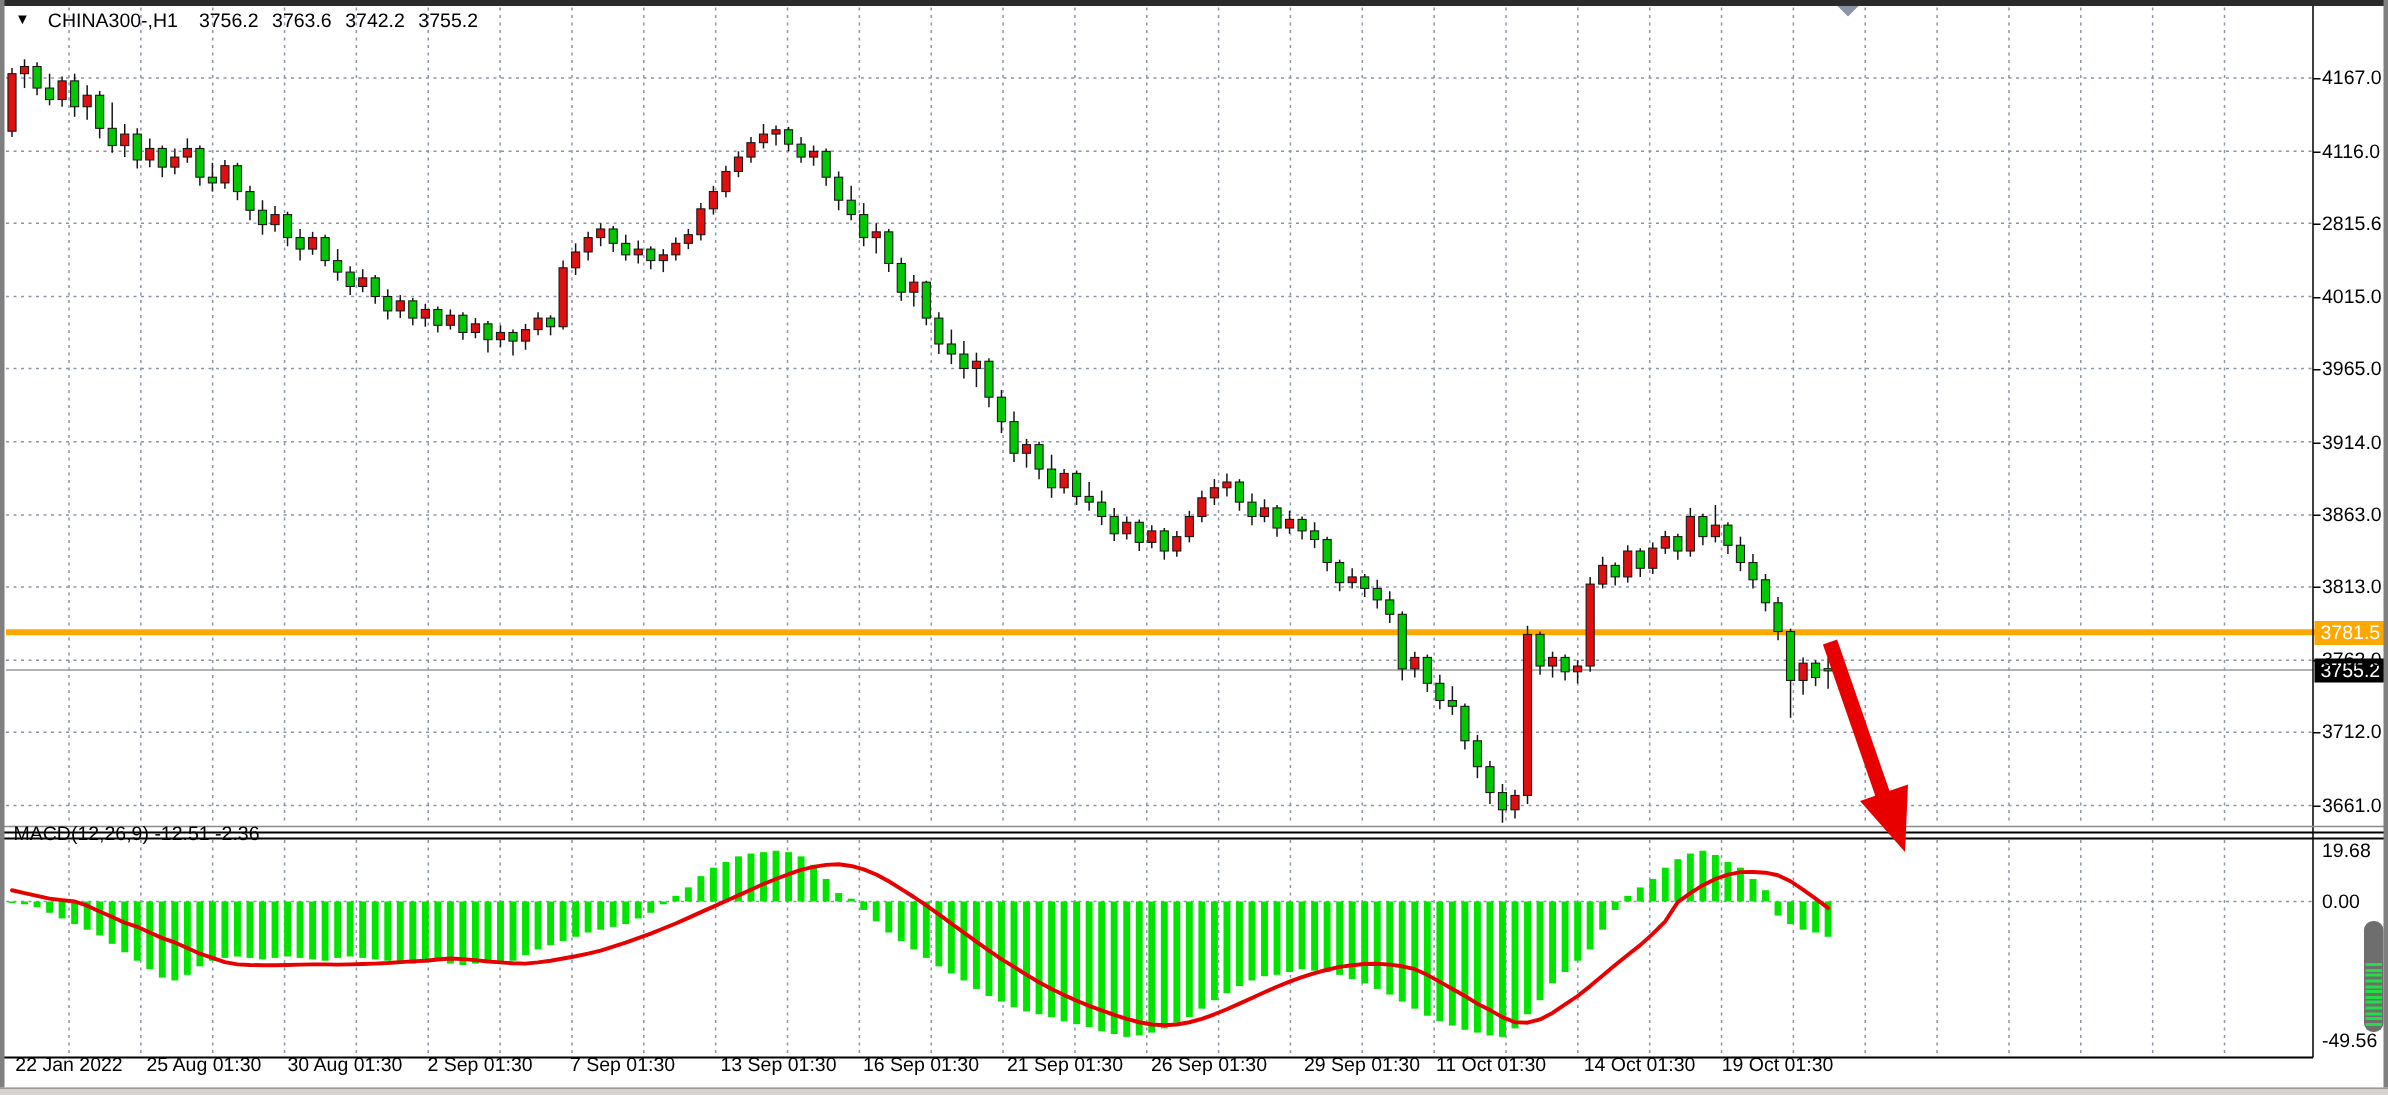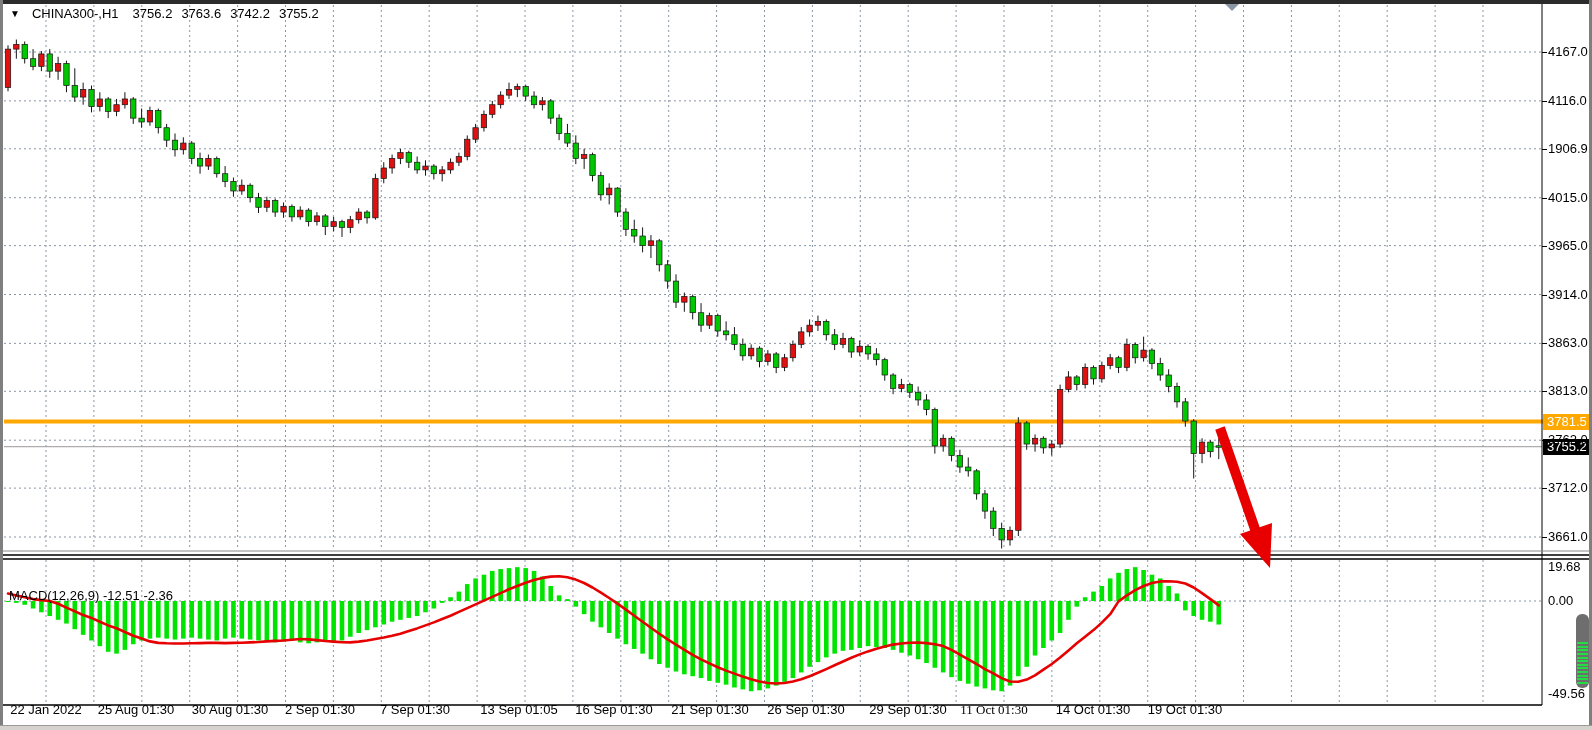--- a/index.html
+++ b/index.html
@@ -11,21 +11,21 @@
   .frame-top{position:absolute;left:0;top:0;width:100%;height:4px;background:#2b2b2b;}
   .frame-left{position:absolute;left:0;top:0;width:3px;height:100%;background:#7f7f7f;}
   .frame-right{position:absolute;right:0;top:0;width:3px;height:100%;background:#7f7f7f;}
   .frame-bottom{position:absolute;left:0;bottom:0;width:100%;height:5px;background:#d6d3ce;border-top:1px solid #9a9a9a;}
   #chart-svg{position:absolute;left:0;top:0;}
   .chart-header{
     position:absolute;left:10px;top:6px;font-size:13px;display:flex;gap:14px;align-items:center;white-space:nowrap;
   }
   .chart-header .collapse{font-size:10px;margin-right:-2px;}
   .chart-header .ohlc{display:flex;gap:9px;}
-  .macd-label{position:absolute;left:9px;top:588px;font-size:13px;white-space:nowrap;}
+  .macd-label{position:absolute;left:9px;top:548px;font-size:13px;white-space:nowrap;}
   .ptick{position:absolute;left:1548px;font-size:13px;line-height:16px;}
   .ptick-mark{position:absolute;left:1542px;width:5px;height:1px;background:#000;}
   .price-tag{
     position:absolute;left:1543px;width:68px;height:16px;font-size:13px;line-height:16px;
     color:#fff;padding-left:4px;
   }
   .date-label{position:absolute;top:702px;font-size:13px;transform:translateX(-50%);white-space:nowrap;}
   .scroll-indicator{
     position:absolute;left:1576px;top:614px;width:13px;height:74px;background:#6e6e6e;border-radius:6px;
     overflow:hidden;
@@ -580,21 +580,21 @@
   <div class="macd-label">MACD(12,26,9) -12.51 -2.36</div>
 
   <div class="price-tag" id="orange-tag" style="top: 413.502px; background: rgb(255, 168, 0);">3781.5</div>
   <div class="price-tag" id="current-tag" style="top: 438.71px; background: rgb(0, 0, 0);">3755.2</div>
 
   <div id="price-axis">
       <div class="ptick" style="top: 44px;">4167.0</div>
       <div class="ptick-mark" style="top: 52px;"></div>
       <div class="ptick" style="top: 92.8835px;">4116.0</div>
       <div class="ptick-mark" style="top: 100.883px;"></div>
-      <div class="ptick" style="top: 140.808px;">1906.9</div>
+      <div class="ptick" style="top: 140.808px;">2815.6</div>
       <div class="ptick-mark" style="top: 148.808px;"></div>
       <div class="ptick" style="top: 189.692px;">4015.0</div>
       <div class="ptick-mark" style="top: 197.692px;"></div>
       <div class="ptick" style="top: 237.617px;">3965.0</div>
       <div class="ptick-mark" style="top: 245.617px;"></div>
       <div class="ptick" style="top: 286.5px;">3914.0</div>
       <div class="ptick-mark" style="top: 294.5px;"></div>
       <div class="ptick" style="top: 335.384px;">3863.0</div>
       <div class="ptick-mark" style="top: 343.384px;"></div>
       <div class="ptick" style="top: 383.309px;">3813.0</div>
@@ -609,26 +609,26 @@
       <div class="ptick" style="top: 593px;">0.00</div>
       <div class="ptick" style="top: 686px; text-align: right;">-49.56</div>
     </div>
 
   <div id="time-axis">
       <div class="date-label" style="left: 46px;">22 Jan 2022</div>
       <div class="date-label" style="left: 136px;">25 Aug 01:30</div>
       <div class="date-label" style="left: 230px;">30 Aug 01:30</div>
       <div class="date-label" style="left: 320px;">2 Sep 01:30</div>
       <div class="date-label" style="left: 415px;">7 Sep 01:30</div>
-      <div class="date-label" style="left: 519px;">13 Sep 01:05</div>
+      <div class="date-label" style="left: 519px;">13 Sep 01:30</div>
       <div class="date-label" style="left: 614px;">16 Sep 01:30</div>
       <div class="date-label" style="left: 710px;">21 Sep 01:30</div>
       <div class="date-label" style="left: 806px;">26 Sep 01:30</div>
       <div class="date-label" style="left: 908px;">29 Sep 01:30</div>
-      <div class="date-label" style="left: 994px; font-family: Liberation Serif, serif;">11 Oct 01:30</div>
+      <div class="date-label" style="left: 994px;">11 Oct 01:30</div>
       <div class="date-label" style="left: 1093px;">14 Oct 01:30</div>
       <div class="date-label" style="left: 1185px;">19 Oct 01:30</div>
     </div>
 
   <div class="scroll-indicator">
     <div class="scroll-stripes" id="scroll-stripes">
         <i></i>
         <i></i>
         <i></i>
         <i></i>

